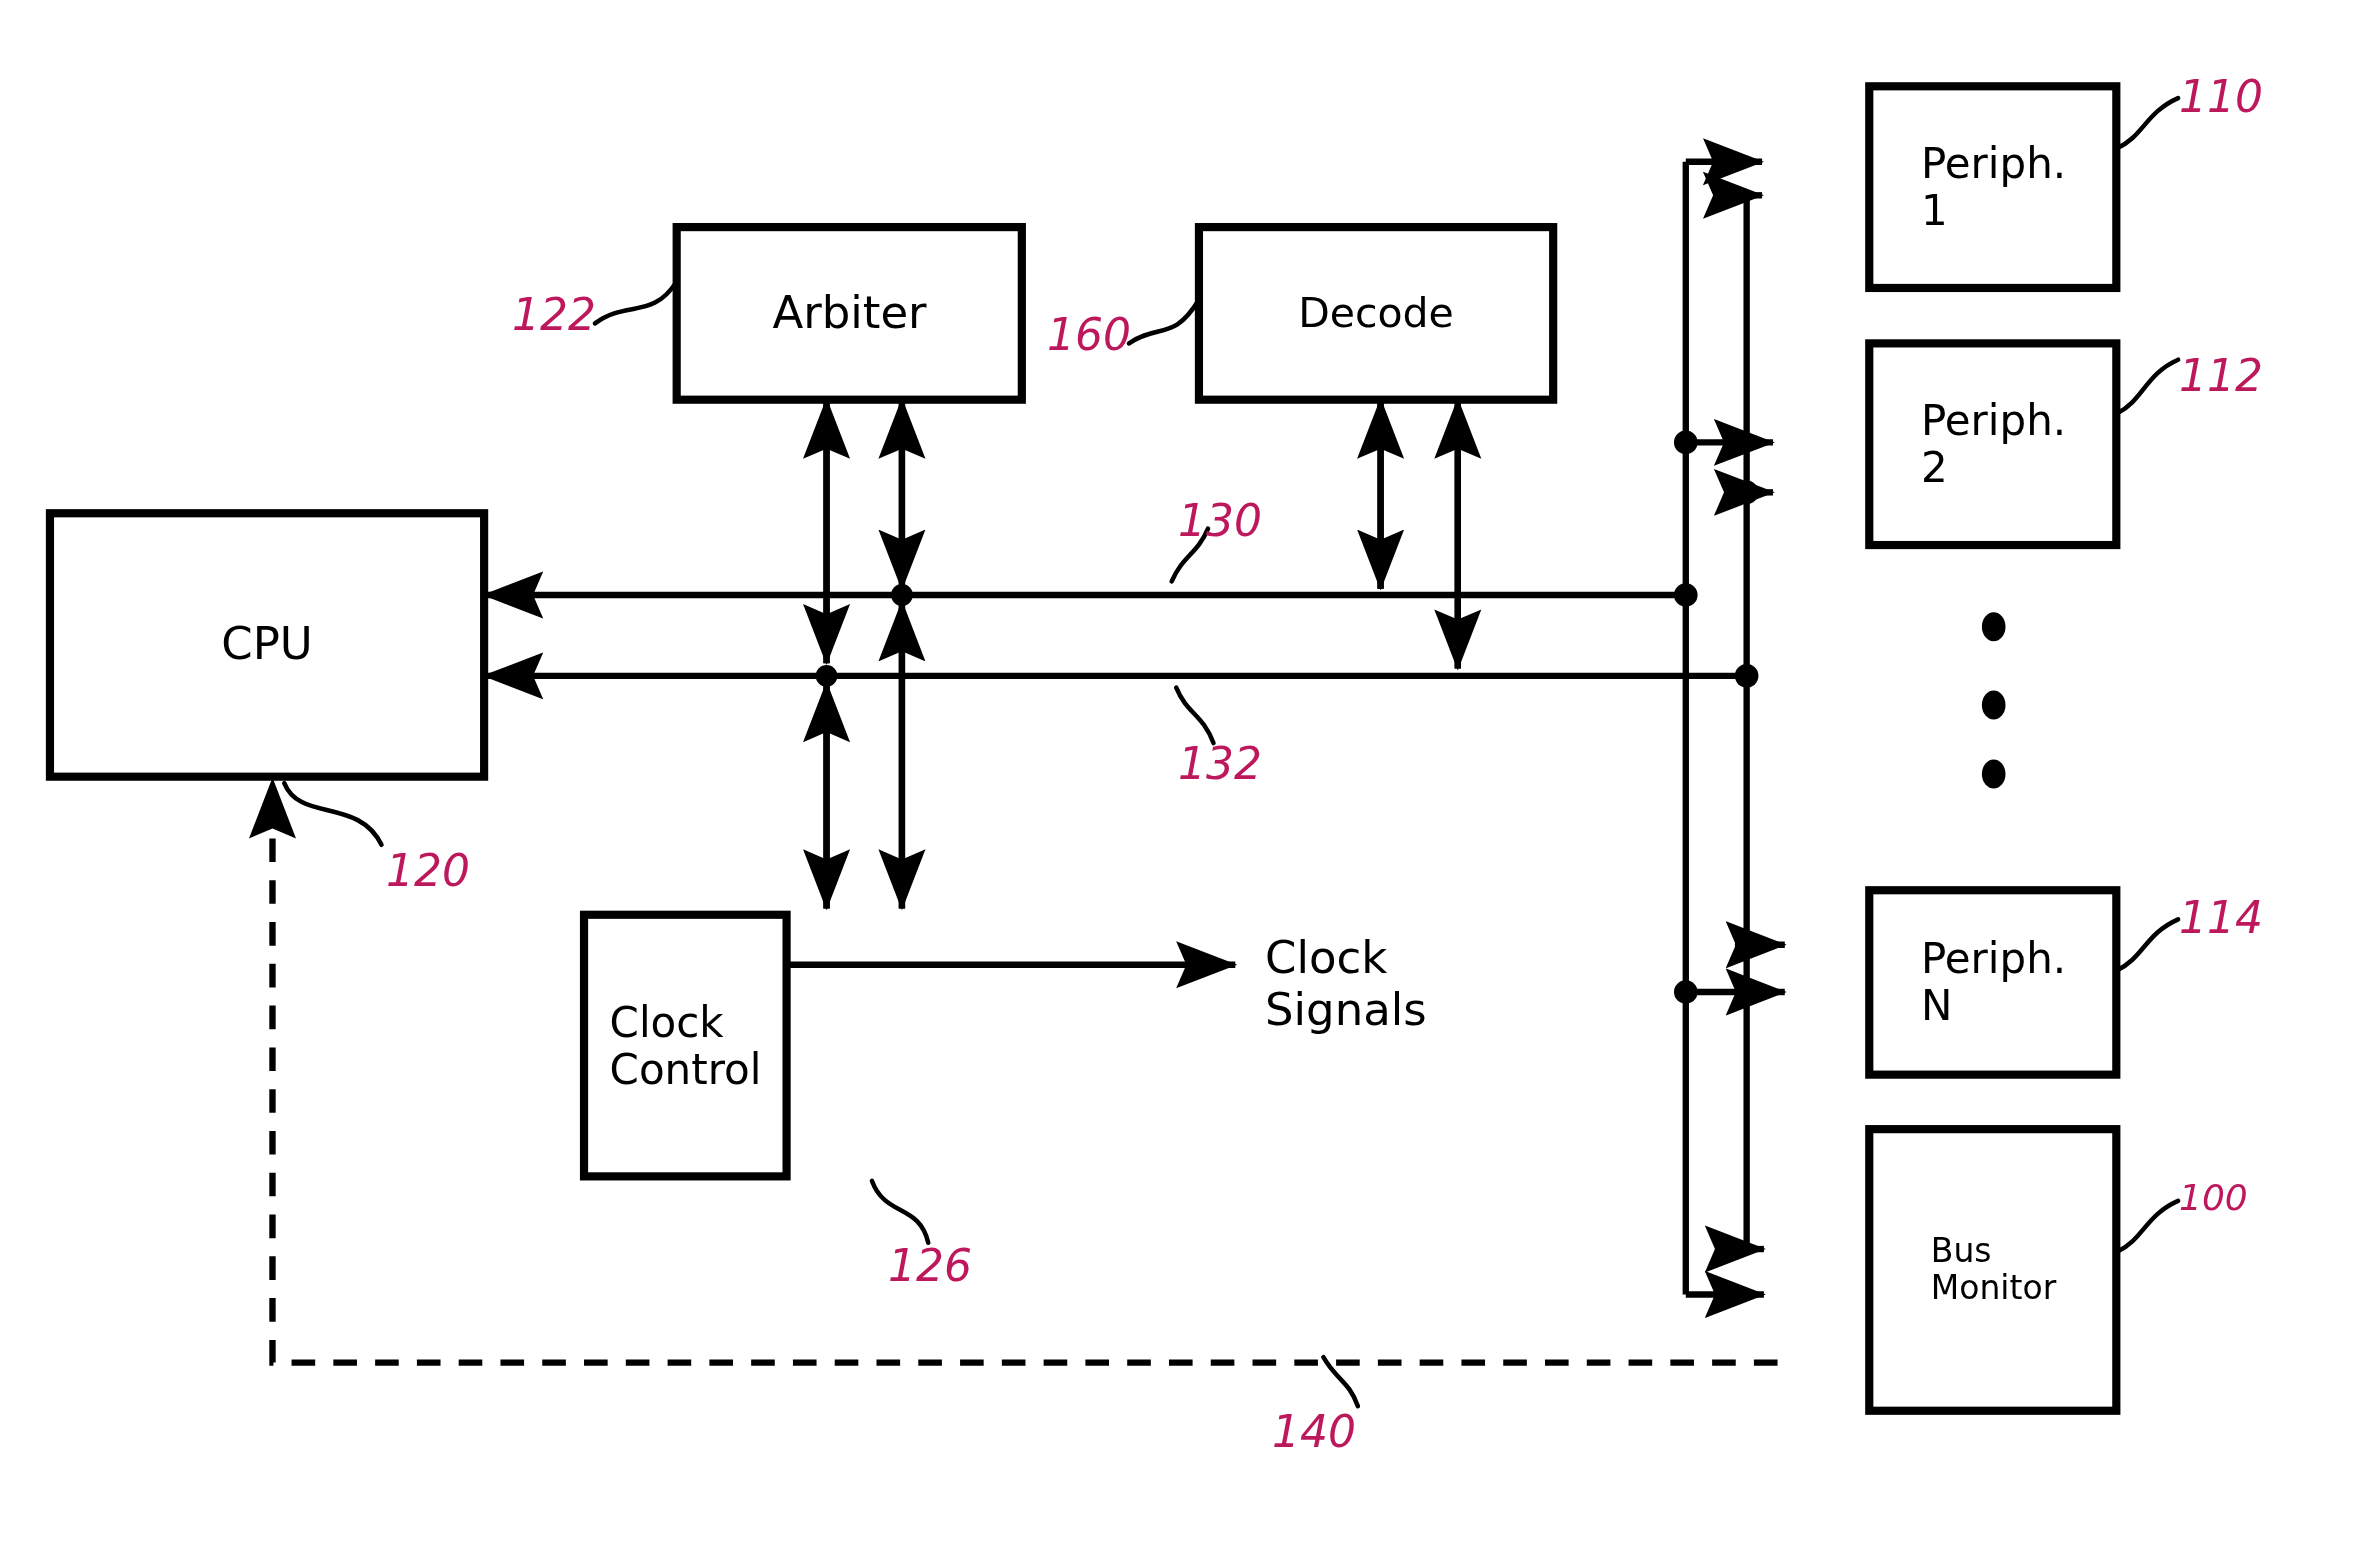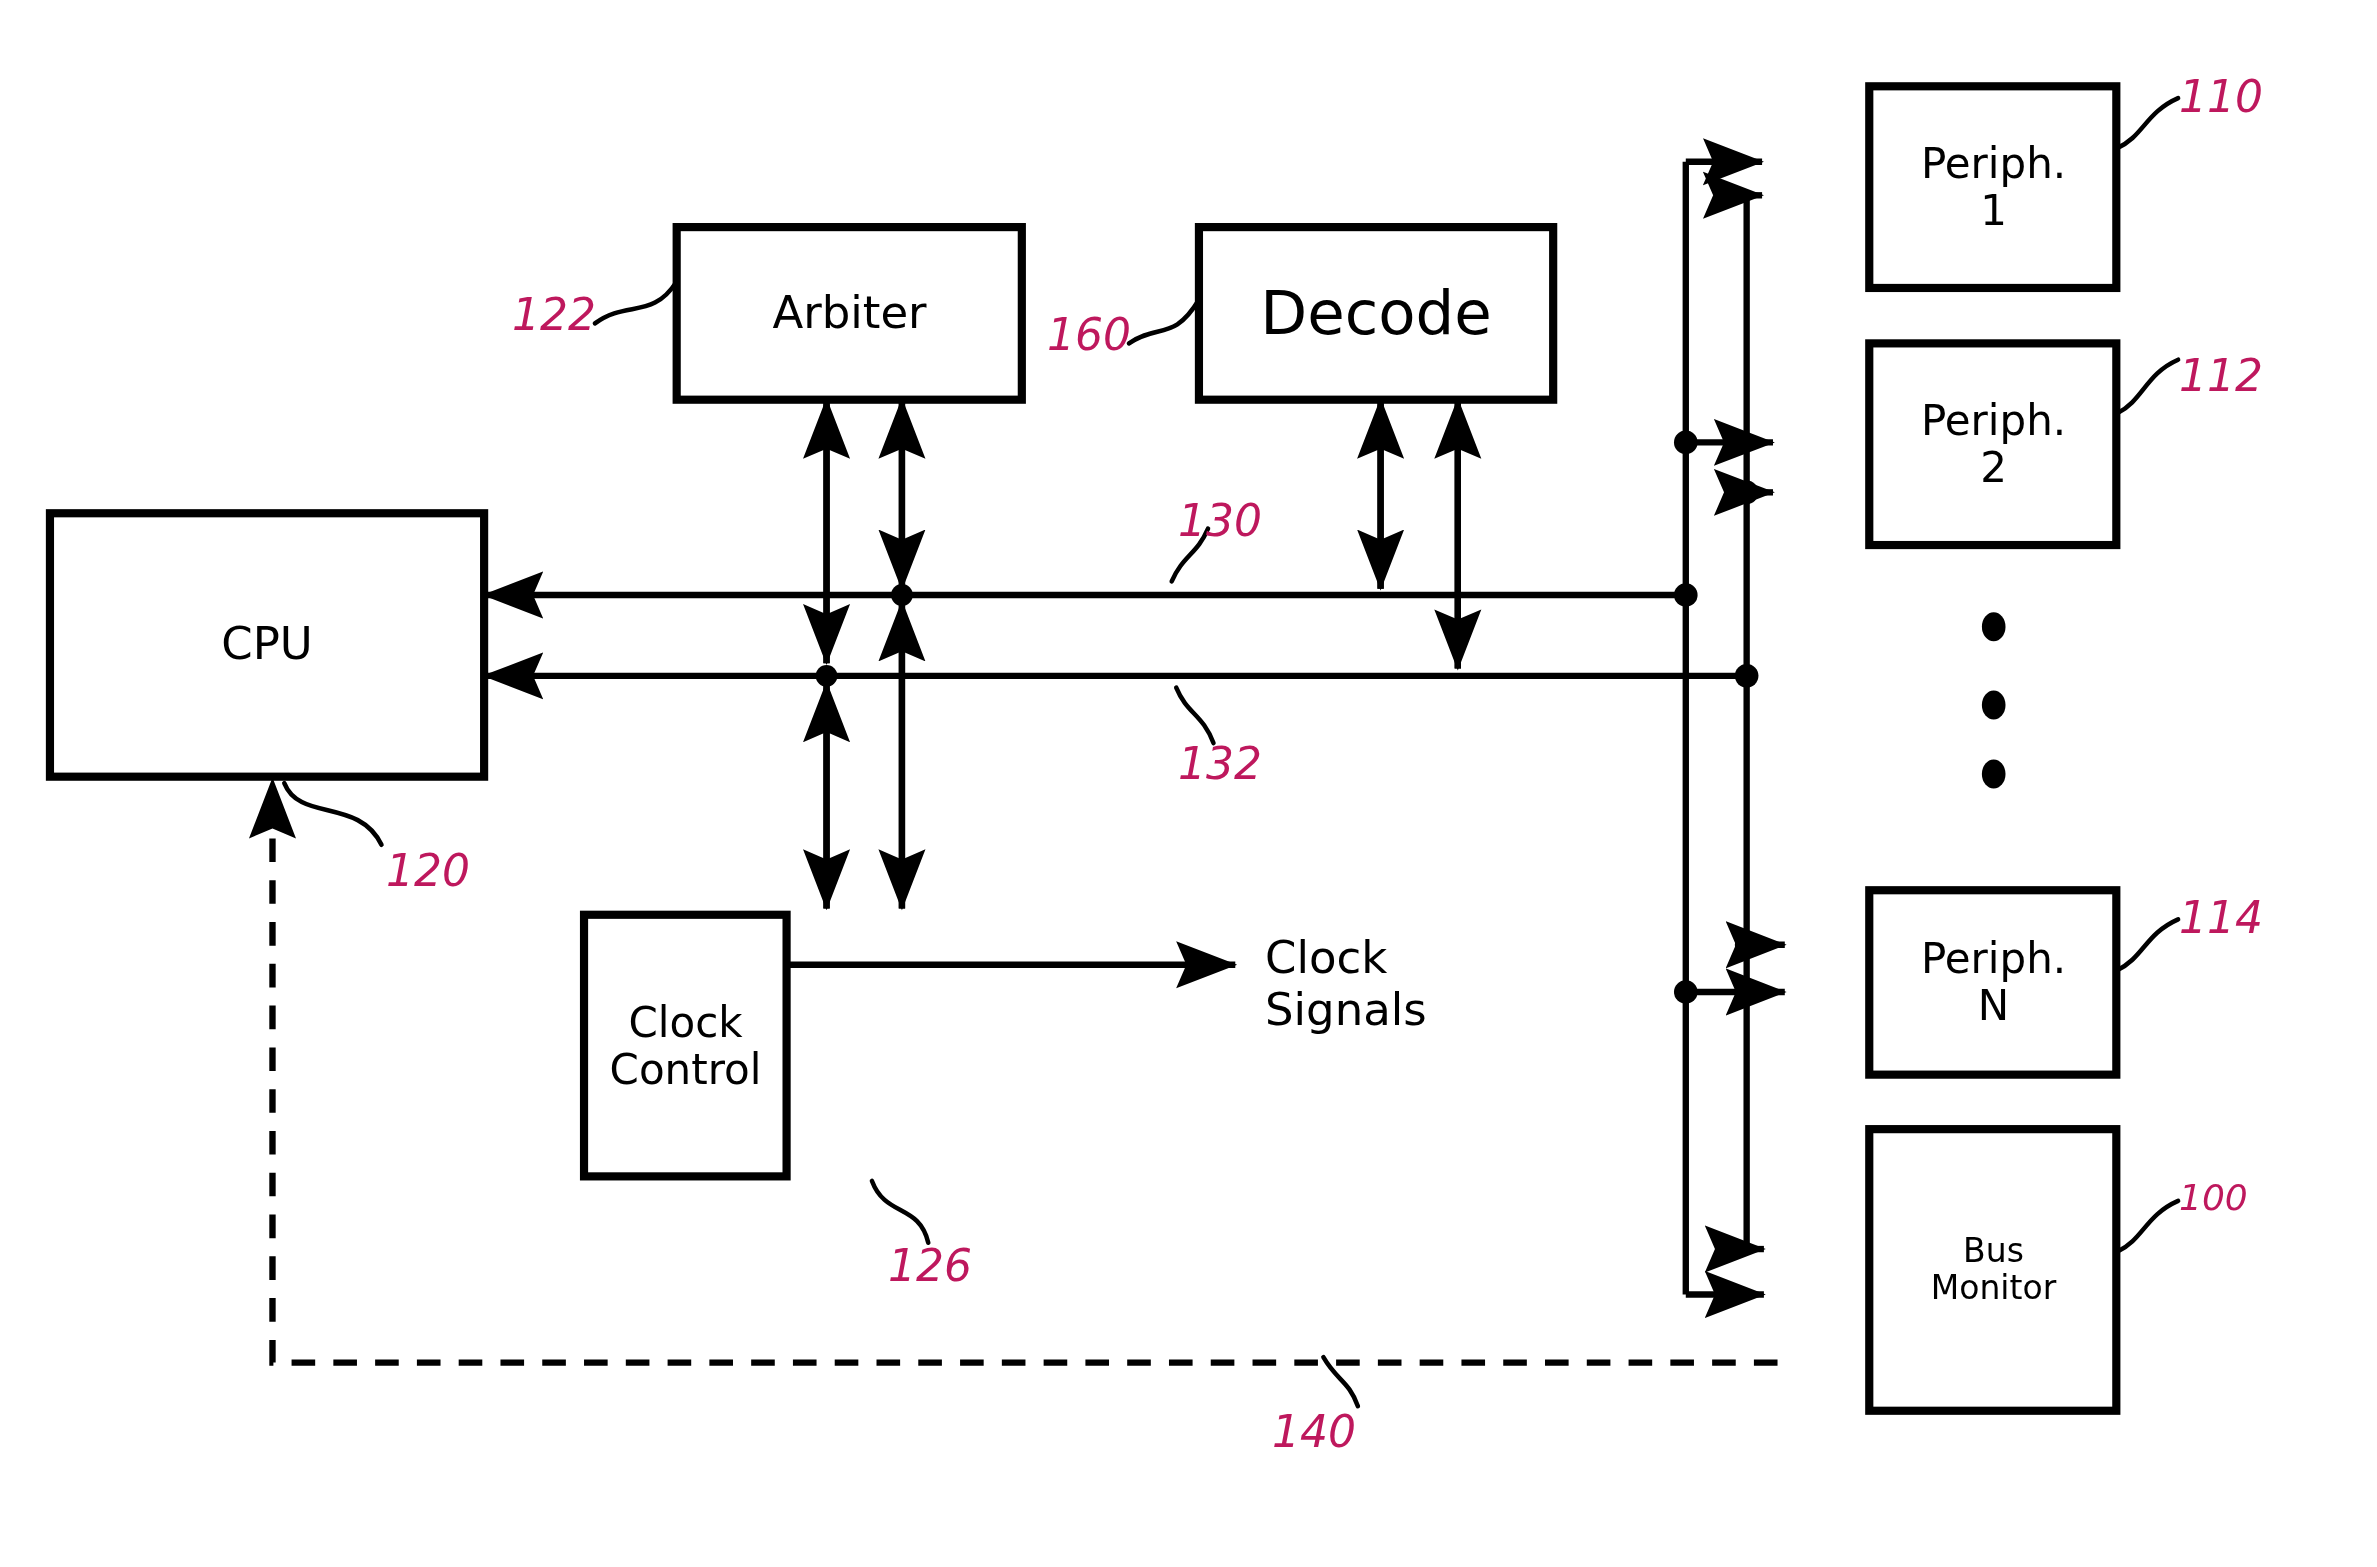--- a/index.html
+++ b/index.html
@@ -2,21 +2,21 @@
 <html style="font-size:14.5px"><head>
 <meta charset="utf-8">
 <style>
   html, body { margin:0; padding:0; background:#ffffff; }
   body { width:2377px; height:1567px; position:relative; overflow:hidden;
          font-family:"DejaVu Sans", sans-serif; color:#000; }
   #stage { position:absolute; inset:0; }
   svg.layer { position:absolute; left:0; top:0; width:2377px; height:1567px; }
   .boxlabel {
     position:absolute; display:flex; align-items:center; justify-content:center;
-    text-align:center; line-height:1.12; color:#000; pointer-events:none;
+    text-align:left; line-height:1.12; color:#000; pointer-events:none;
     font-family:"DejaVu Sans", sans-serif;
   }
   .refnum {
     position:absolute; font-style:italic; font-weight:normal; color:#be185d;
     font-family:"DejaVu Sans", sans-serif; white-space:nowrap;
   }
   .freelabel {
     position:absolute; color:#000; text-align:left; line-height:1.15;
     font-family:"DejaVu Sans", sans-serif; white-space:pre-line;
   }
@@ -121,21 +121,21 @@
       <ellipse cx="2195" cy="690" rx="13" ry="16"></ellipse>
       <ellipse cx="2195" cy="776" rx="13" ry="16"></ellipse>
       <ellipse cx="2195" cy="852" rx="13" ry="16"></ellipse>
     </g>
   </svg>
 
   <div class="boxlabel" style="left:50px; top:513px; width:434px; height:263px; font-size:45px;">CPU</div>
 
   <div class="boxlabel" style="left:677px; top:227px; width:345px; height:173px; font-size:45px;">Arbiter</div>
 
-  <div class="boxlabel" style="left:1199px; top:227px; width:354px; height:173px; font-size:61px;">Decode</div>
+  <div class="boxlabel" style="left:1199px; top:227px; width:354px; height:173px; font-size:41px;">Decode</div>
 
   <div class="boxlabel" style="left:584px; top:915px; width:203px; height:262px; font-size:42px; white-space:pre-line;">Clock
 Control</div>
 
   <div class="boxlabel" style="left:1870px; top:86px; width:247px; height:202px; font-size:42px; white-space:pre-line;">Periph.
 1</div>
 
   <div class="boxlabel" style="left:1870px; top:343px; width:247px; height:202px; font-size:42px; white-space:pre-line;">Periph.
 2</div>
 

